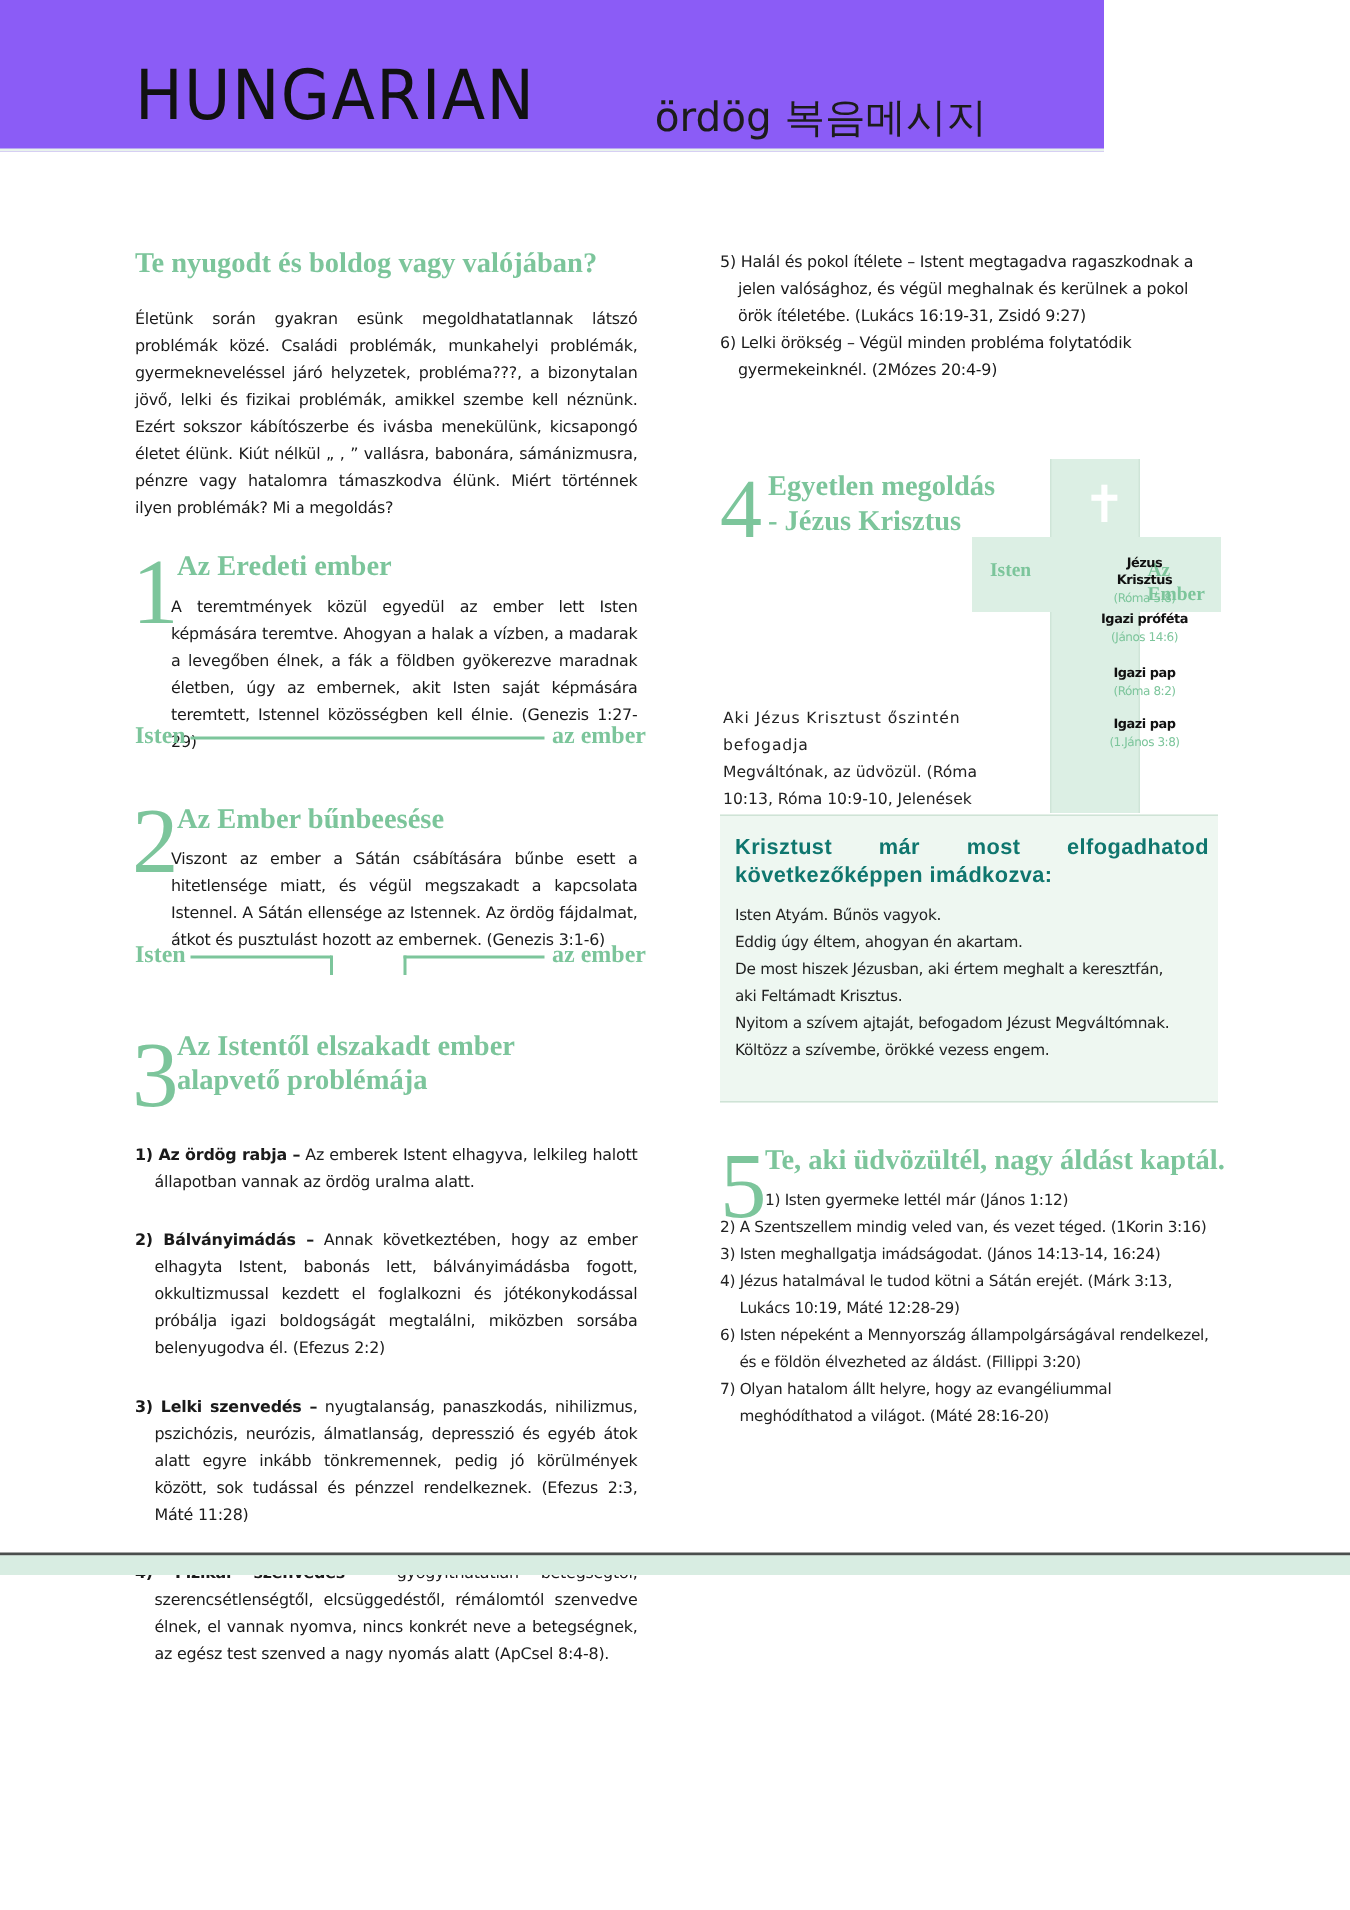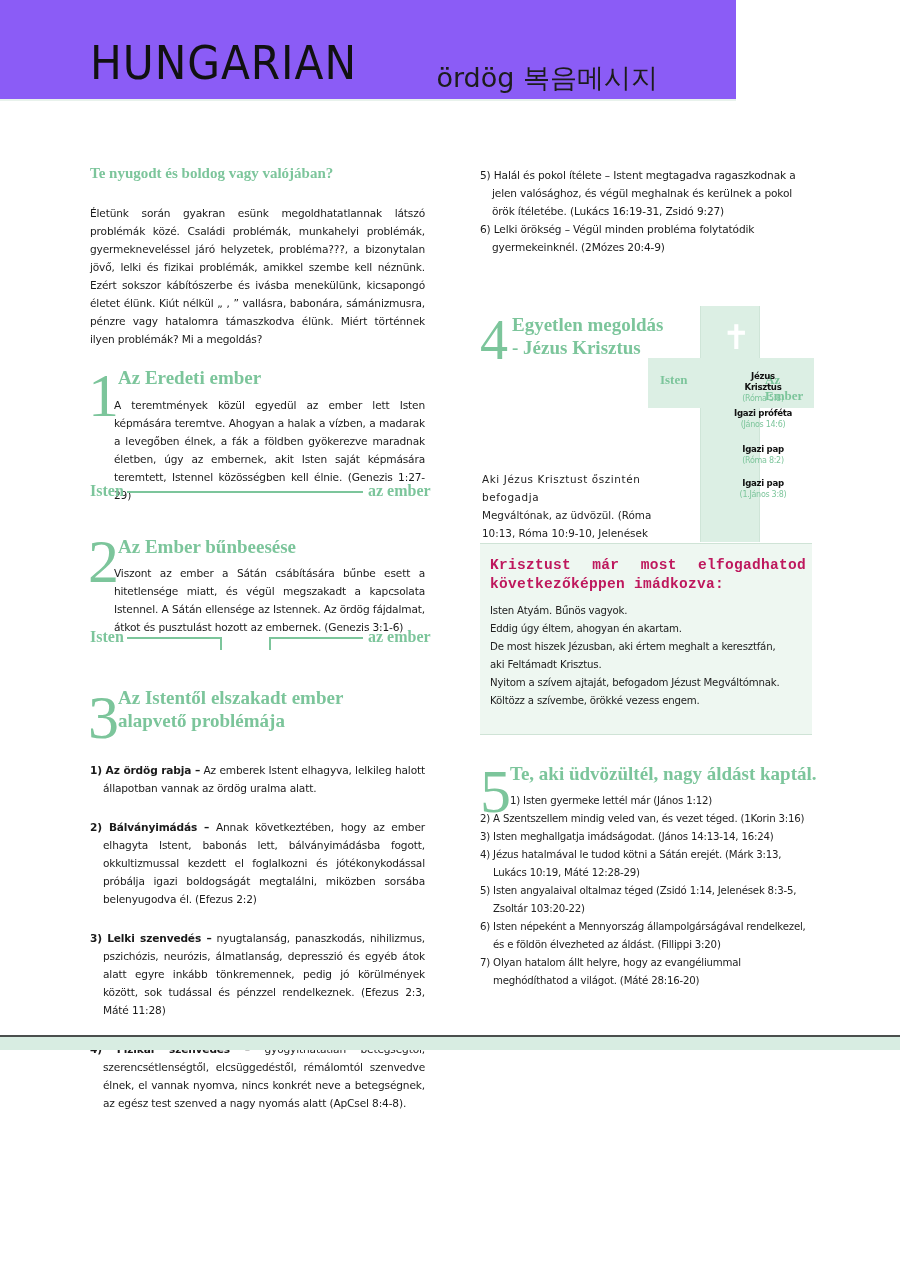--- a/index.html
+++ b/index.html
@@ -6,21 +6,21 @@
   html, body { width: 900px; height: 1273px; background: #ffffff; overflow: hidden; }
   body { position: relative; font-family: "DejaVu Sans", sans-serif; color: #222; }
 
   .header { position: absolute; left: 0; top: 0; width: 736px; height: 101px; background: #8b5cf6; border-bottom: 2px solid #e8f2ec; }
   .header .title { position: absolute; left: 90px; top: 36px; font-family: "DejaVu Sans", sans-serif; font-size: 46px; letter-spacing: 1px; color: #111; font-weight: normal; transform: scaleX(0.92); transform-origin: left; }
   .header .subtitle { position: absolute; right: 78px; top: 60px; font-size: 27px; color: #1c1c1c; }
 
   .g { color: #7cc59b; font-family: "Liberation Serif", serif; font-weight: bold; }
   .body-text { font-size: 10.6px; line-height: 18px; color: #1a1a1a; letter-spacing: -0.15px; }
 
-  .intro-title { position: absolute; left: 90px; top: 165px; font-size: 15px; }
+  .intro-title { position: absolute; left: 90px; top: 165px; font-size: 19px; }
   .intro-text { position: absolute; left: 90px; top: 204px; width: 335px; text-align: justify; }
 
   .sec-num { position: absolute; font-family: "Liberation Serif", serif; color: #7cc59b; font-size: 62px; line-height: 1; font-weight: normal; }
   .sec-title { position: absolute; font-size: 19px; line-height: 23px; }
 
   .sec1-num { left: 88px; top: 364px; }
   .sec1-title { left: 118px; top: 366px; }
   .sec1-text { position: absolute; left: 90px; top: 396px; width: 335px; text-align: justify; }
   .sec1-text .indent { padding-left: 24px; }
 
@@ -49,21 +49,21 @@
   .cross .h { position: absolute; left: 0; top: 52px; width: 166px; height: 50px; background: #dcefe4; }
   .cross .plus { position: absolute; left: 74px; top: 14px; color: #fff; font-size: 34px; line-height: 1; font-weight: bold; font-family: "DejaVu Sans", sans-serif; }
   .cross .lbl { position: absolute; font-family: "Liberation Serif", serif; color: #7cc59b; font-size: 13px; font-weight: bold; }
   .cross .role { position: absolute; left: 52px; width: 62px; text-align: center; font-size: 8.6px; font-weight: bold; color: #111; line-height: 11px; letter-spacing: -0.3px; margin-left: 32px; }
   .cross .ref { display: block; font-weight: normal; color: #7cc59b; font-size: 8px; text-align: center; }
 
   .sec4-text { position: absolute; left: 482px; top: 470px; width: 180px; font-size: 10.4px; line-height: 18px; }
   .sec4-text .spaced { letter-spacing: 0.6px; }
 
   .prayer-box { position: absolute; left: 480px; top: 543px; width: 332px; height: 192px; background: #eef7f1; border-top: 1.5px solid #cfe3d6; border-bottom: 1.5px solid #cfe3d6; }
-  .prayer-title { position: absolute; left: 10px; top: 12px; width: 316px; font-family: Liberation Mono, monospace; font-weight: bold; color: #be185d; font-size: 14.5px; line-height: 19px; letter-spacing: 0.3px; text-align: justify; }
+  .prayer-title { position: absolute; left: 10px; top: 12px; width: 316px; font-family: Liberation Sans, sans-serif; font-weight: bold; color: #0f766e; font-size: 14.5px; line-height: 19px; letter-spacing: 0.3px; text-align: justify; }
   .prayer-lines { position: absolute; left: 10px; top: 58px; width: 316px; font-size: 10.2px; line-height: 18px; letter-spacing: -0.2px; }
 
   .sec5-num { left: 480px; top: 760px; }
   .sec5-title { left: 510px; top: 762px; font-size: 19px; }
   .sec5-list { position: absolute; left: 480px; top: 792px; width: 332px; font-size: 10.2px; line-height: 18px; letter-spacing: -0.2px; }
   .sec5-list .item { padding-left: 13px; text-indent: -13px; }
   .sec5-list .first { padding-left: 30px; text-indent: 0; }
 
   .footer-rule { position: absolute; left: 0; top: 1035px; width: 900px; height: 2px; background: #4a4f4d; }
   .footer-band { position: absolute; left: 0; top: 1037px; width: 900px; height: 13px; background: #d8ede2; }
@@ -164,19 +164,18 @@
   </div>
 </div>
 
 <div class="sec-num sec5-num">5</div>
 <div class="sec-title g sec5-title">Te, aki üdvözültél, nagy áldást kaptál.</div>
 <div class="sec5-list">
   <div class="item first">1) Isten gyermeke lettél már (János 1:12)</div>
   <div class="item">2) A Szentszellem mindig veled van, és vezet téged. (1Korin 3:16)</div>
   <div class="item">3) Isten meghallgatja imádságodat. (János 14:13-14, 16:24)</div>
   <div class="item">4) Jézus hatalmával le tudod kötni a Sátán erejét. (Márk 3:13, Lukács 10:19, Máté 12:28-29)</div>
-  <div class="item">5) Isten angyalaival oltalmaz téged (Zsidó 1:14, Jelenések 8:3-5, Zsoltár 103:20-22)</div>
   <div class="item">6) Isten népeként a Mennyország állampolgárságával rendelkezel, és e földön élvezheted az áldást. (Fillippi 3:20)</div>
   <div class="item">7) Olyan hatalom állt helyre, hogy az evangéliummal meghódíthatod a világot. (Máté 28:16-20)</div>
 </div>
 
 <div class="footer-rule"></div>
 <div class="footer-band"></div>
 
 </body></html>

